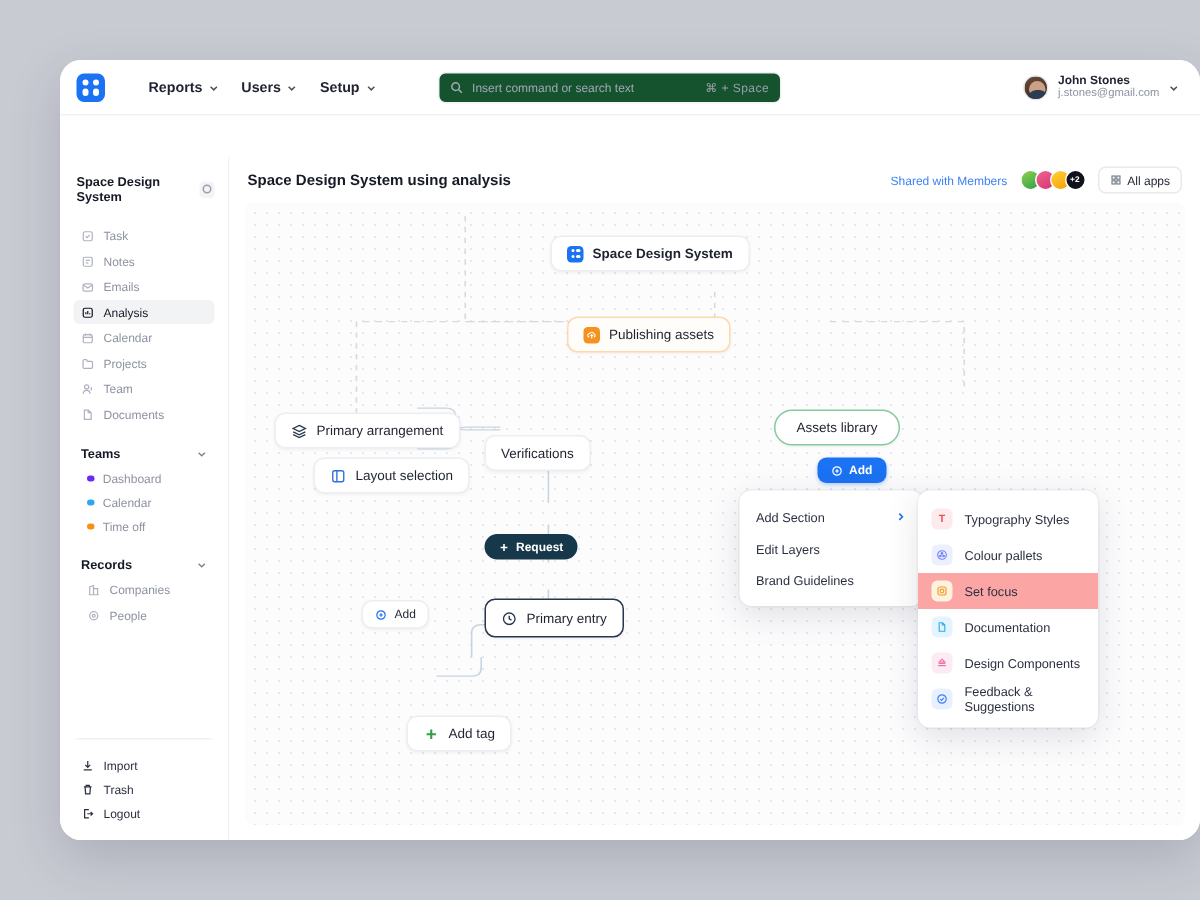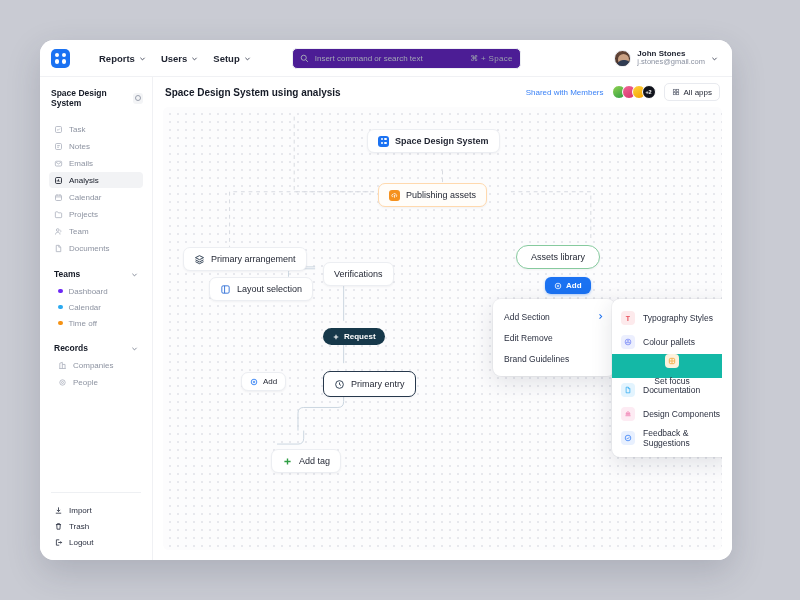--- a/index.html
+++ b/index.html
@@ -7,27 +7,28 @@
     width: 800px; height: 600px;
     background: #c9cbd3;
     font-family: "Liberation Sans", sans-serif;
     -webkit-font-smoothing: antialiased;
     overflow: hidden;
   }
 
   .app-window {
     position: absolute;
     left: 40px; top: 40px;
-    width: 692px; height: 520px;
+    width: 760px; height: 520px;
     background: #ffffff;
     border-radius: 14px;
     box-shadow: 0 12px 34px rgba(40,44,66,0.18);
     overflow: hidden;
     display: flex;
     flex-direction: column;
+    gap: 28px;
   }
 
   
   .topbar {
     height: 37px;
     flex: 0 0 37px;
     display: flex;
     align-items: center;
     padding: 0 14px 0 11px;
     border-bottom: 1px solid #f0f1f4;
@@ -50,21 +51,21 @@
     display: flex; align-items: center; gap: 4px;
     font-size: 9.5px; color: #1f2330; font-weight: 600;
     cursor: pointer;
   }
   .chev { width: 7px; height: 7px; display:block; }
   .chev svg { width: 100%; height: 100%; display:block; }
 
   .search-wrap {
     margin-left: 41px;
     width: 229px; height: 21px;
-    background: #4c1d95;
+    background: #14532d;
     border: 1px solid #eef0f3;
     border-radius: 5px;
     display: flex; align-items: center;
     padding: 0 7px;
     gap: 6px;
   }
   .search-ic { width: 9px; height: 9px; flex:0 0 auto; color:#a6abb8; }
   .search-ic svg { width:100%; height:100%; display:block; }
   .search-ph { font-size: 8px; color: #a3a8b5; flex: 1; }
   .search-kbd { font-size: 8px; color: #9aa0ad; letter-spacing: .3px; }
@@ -250,21 +251,21 @@
     display: flex; align-items: center;
     height: 21px; padding: 0 11px;
     font-size: 8.5px; color: #2b3040;
     cursor: pointer;
   }
   .menu-item .arrow { margin-left: auto; width: 7px; height: 7px; color: #1b72f2; }
   .menu-item .arrow svg{width:100%;height:100%;display:block;}
 
   .menu2 { width: 120px; }
   .menu2 .menu-item { height: 24px; gap: 8px; padding: 0 9px; }
-  .menu2 .menu-item.hl { background: #14b8a6; flex-direction: column; }
+  .menu2 .menu-item.hl { background: #fca5a5; }
   .mic {
     width: 14px; height: 14px; border-radius: 4px; flex: 0 0 14px;
     display:flex; align-items:center; justify-content:center;
     font-size: 7px; font-weight: 700;
   }
   .mic svg { width: 8px; height: 8px; display:block; }
 </style>
 </head>
 <body>
 
@@ -636,21 +637,21 @@
         <div class="menu" style="left:330px; top:192px; width:122px;">
           <div class="menu-item">
             <span>Add Section</span>
             <span class="arrow">
               <svg viewBox="0 0 10 10" fill="none" stroke="currentColor" stroke-width="1.5">
                   <path d="M3.6 2l3 3-3 3"></path>
                 </svg>
             </span>
           </div>
           <div class="menu-item">
-            <span>Edit Remove</span>
+            <span>Edit Layers</span>
           </div>
           <div class="menu-item">
             <span>Brand Guidelines</span>
           </div>
         </div>
 
         <div class="menu menu2" style="left:449px; top:192px;">
           <div class="menu-item">
             <span class="mic" style="background:#fdeaec;color:#e8505b">T</span>
             <span>Typography Styles</span>

